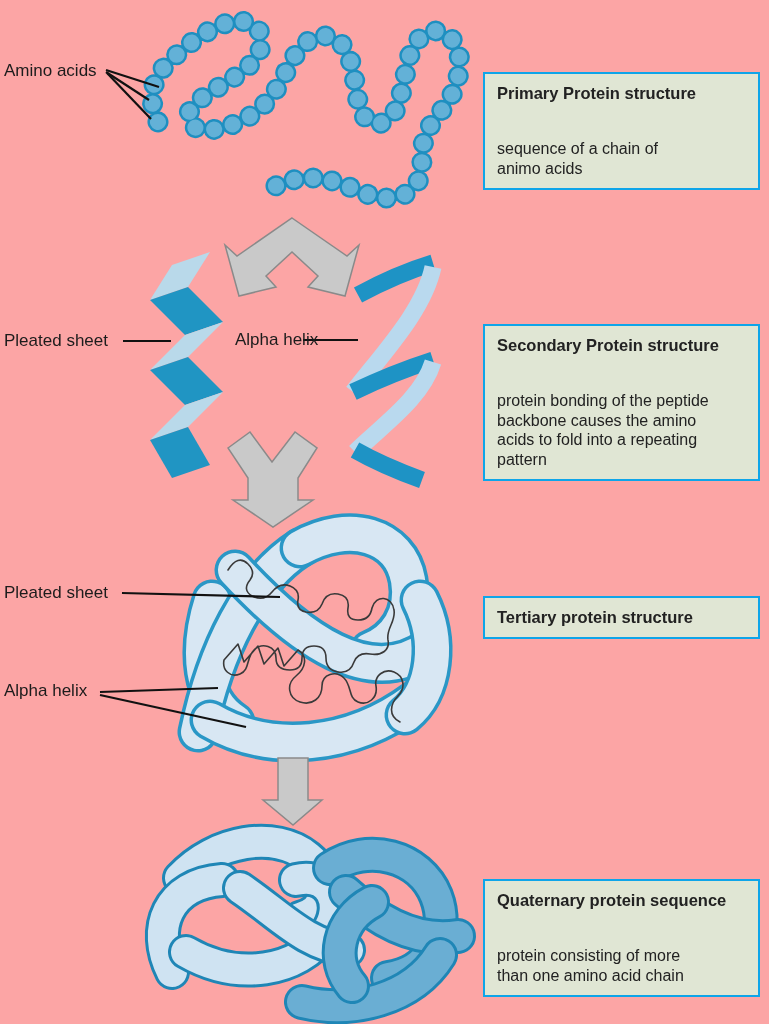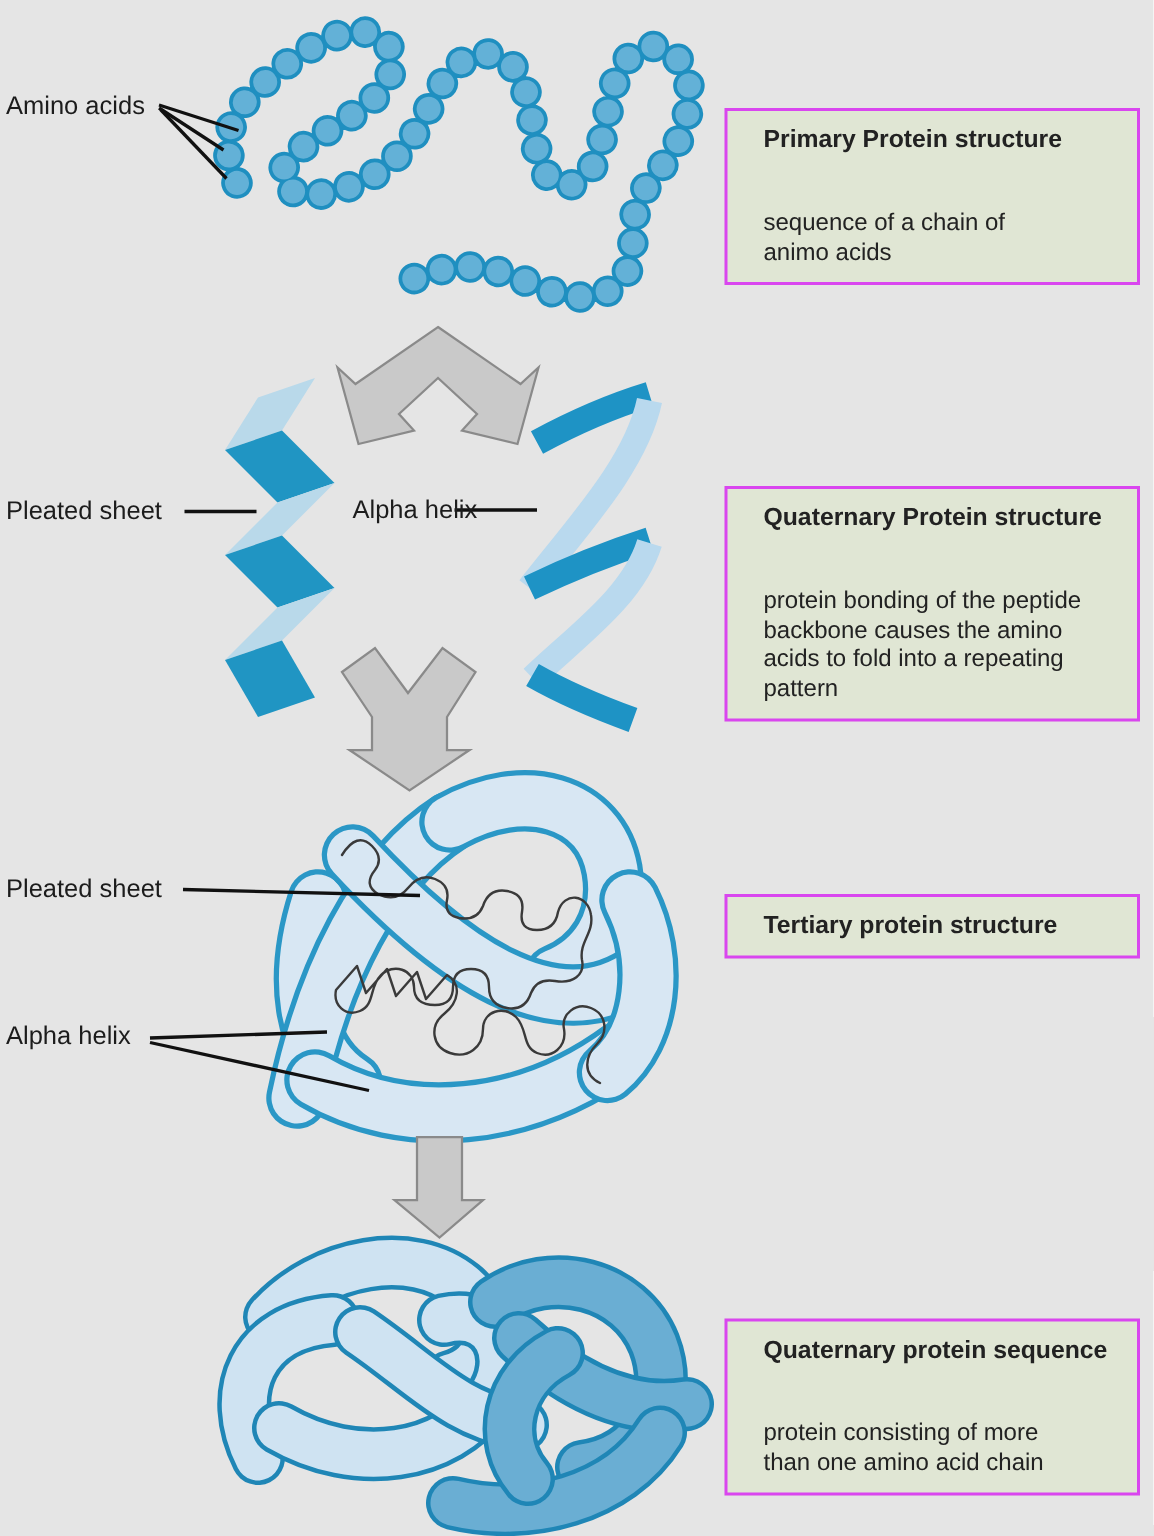--- a/index.html
+++ b/index.html
@@ -1,28 +1,28 @@
 <!DOCTYPE html>
 <html><head>
 <meta charset="utf-8">
 <style>
   html,body { margin:0; padding:0; background:#ffffff; }
   .stage {
-    position:relative; width:769px; height:1024px; background:#e5e5e5;
+    position:relative; width:769px; height:1024px; background:#fca5a5;
     font-family:"Liberation Sans", sans-serif; overflow:hidden;
   }
   svg.art { position:absolute; left:0; top:0; }
 
   .diagram-label {
     position:absolute; font-size:17px; color:#1c1c1c; white-space:nowrap;
   }
 
   .info-box {
     position:absolute; left:483px; width:277px; box-sizing:border-box;
-    background:#e0e6d4; border:2px solid #d946ef; padding:9px 12px 10px 24px;
+    background:#e0e6d4; border:2px solid #0ea5e9; padding:9px 12px 10px 12px;
     color:#222222;
   }
   .box-title { font-size:16.5px; font-weight:bold; line-height:20px; }
   .box-body  { font-size:16px; line-height:19.5px; white-space:pre-line;margin-top:36px; }
 
   
   .tube-outline { fill:none; stroke-linecap:round; stroke-linejoin:round; }
   .tube-fill    { fill:none; stroke-linecap:round; stroke-linejoin:round; }
   g.tert .tube-outline { stroke:#2a97c6; stroke-width:41; }
   g.tert .tube-fill    { stroke:#d8e7f3; stroke-width:34; }
@@ -151,21 +151,21 @@
   <div class="diagram-label" style="left:235px; top:330px;">Alpha helix</div>
   <div class="diagram-label" style="left:4px; top:583px;">Pleated sheet</div>
   <div class="diagram-label" style="left:4px; top:681px;">Alpha helix</div>
 
   <div class="info-box" style="top:72px;">
     <div class="box-title">Primary Protein structure</div>
     <div class="box-body">sequence of a chain of
 animo acids</div>
   </div>
   <div class="info-box" style="top:324px;">
-    <div class="box-title">Quaternary Protein structure</div>
+    <div class="box-title">Secondary Protein structure</div>
     <div class="box-body">protein bonding of the peptide
 backbone causes the amino
 acids to fold into a repeating
 pattern</div>
   </div>
   <div class="info-box" style="top:596px;">
     <div class="box-title">Tertiary protein structure</div>
   </div>
   <div class="info-box" style="top:879px;">
     <div class="box-title">Quaternary protein sequence</div>

